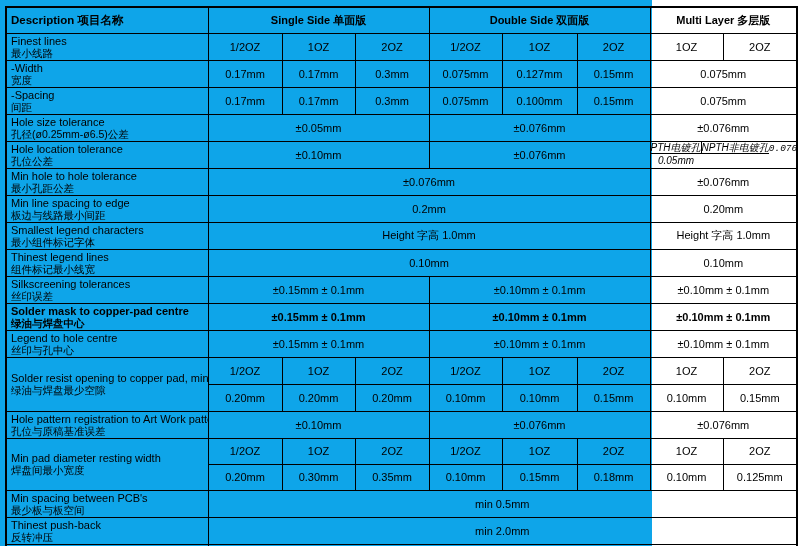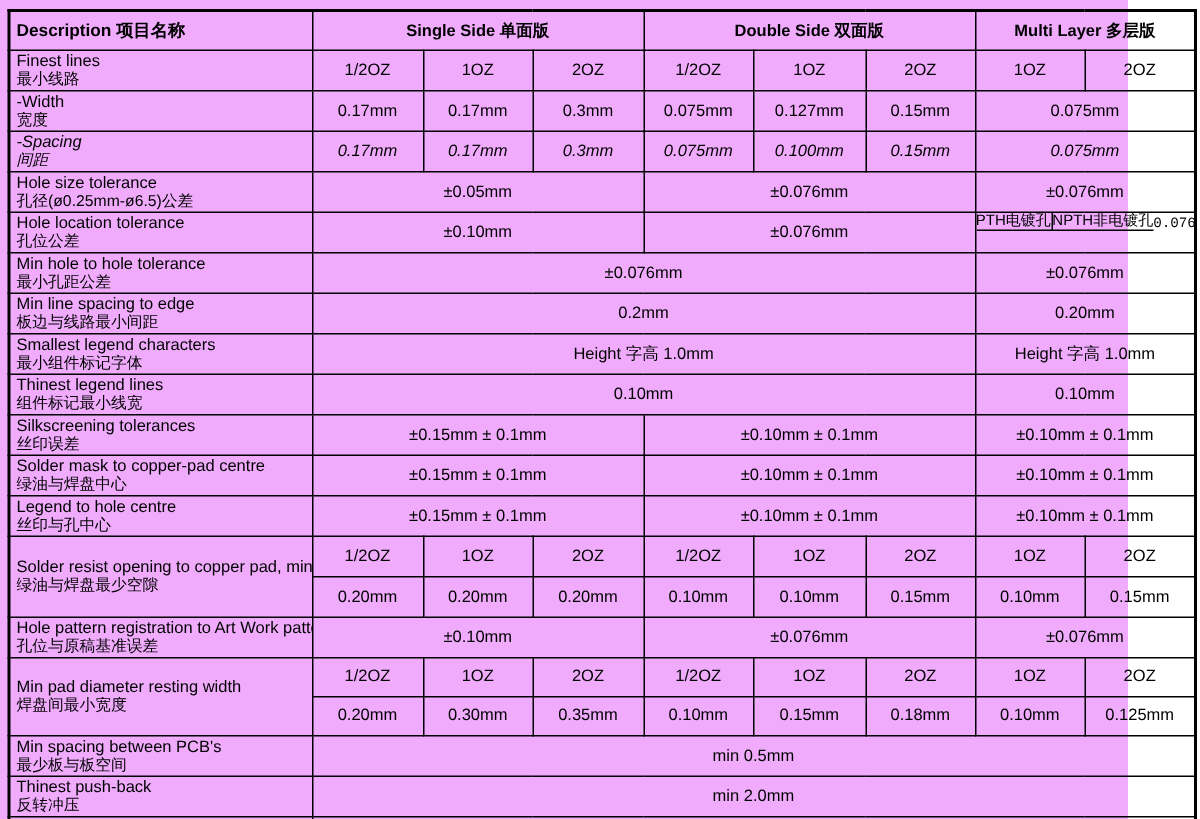--- a/index.html
+++ b/index.html
@@ -1,41 +1,41 @@
 <!DOCTYPE html>
 <html><head>
 <meta charset="utf-8">
 <style>
   html,body{margin:0;padding:0;}
   body{
     width:800px;height:546px;background:#ffffff;color:#000;
     font-family:"Liberation Sans","DejaVu Sans",sans-serif;
     position:relative;overflow:hidden;
   }
-  .page{position:absolute;left:0;top:0;width:752px;height:546px;background:#f0abfc;}
+  .page{position:absolute;left:0;top:0;width:652px;height:546px;background:#0ea5e9;}
   table.spec{
     position:absolute;left:5px;top:6px;width:791px;
     border-collapse:collapse;table-layout:fixed;
     border:2px solid #000;
   }
   td{border:1px solid #000;vertical-align:middle;overflow:hidden;}
   td.desc{
     text-align:left;padding:1px 3px 1px 4px;
   }
   td.desc .en{font-size:11px;line-height:12px;white-space:nowrap;}
   td.desc .zh{font-size:10.5px;line-height:12px;font-family:"Liberation Sans","DejaVu Sans",sans-serif;white-space:nowrap;}
   td.val{
     text-align:center;font-size:11px;padding:0 1px;
   }
   .hdr{font-weight:bold;font-size:11px;}
   td.desc.hdr{font-size:11.5px;}
   td.subwrap{padding:0;}
   .sub{
-    display:grid;grid-template-columns:1fr 1fr 1fr 1fr;grid-template-rows:12px 13px;
-    width:100%;height:100%;
+    display:grid;grid-template-columns:1fr 1fr 1fr;grid-template-rows:12px 13px;
+    width:100%;height:100%;font-style:italic;
   }
   .sub > div{
     display:flex;align-items:center;justify-content:center;
     font-size:10px;line-height:11px;white-space:nowrap;
   }
   .sub > div:nth-child(odd){border-right:1px solid #000;}
   .sub > div:nth-child(-n+2){border-bottom:1px solid #000;}
   .sub .mono{font-family:"Liberation Mono","DejaVu Sans Mono",monospace;font-size:9.5px;}
 </style>
 </head>
@@ -81,21 +81,21 @@
             <div class="zh">宽度</div>
           </td>
           <td class="val">0.17mm</td>
           <td class="val">0.17mm</td>
           <td class="val">0.3mm</td>
           <td class="val">0.075mm</td>
           <td class="val">0.127mm</td>
           <td class="val">0.15mm</td>
           <td class="val" colspan="2">0.075mm</td>
         </tr>
-        <tr style="height: 27px; font-style: italic;">
+        <tr style="height: 27px;">
           <td class="desc">
             <div class="en">-Spacing</div>
             <div class="zh">间距</div>
           </td>
           <td class="val">0.17mm</td>
           <td class="val">0.17mm</td>
           <td class="val">0.3mm</td>
           <td class="val">0.075mm</td>
           <td class="val">0.100mm</td>
           <td class="val">0.15mm</td>
@@ -160,21 +160,21 @@
         </tr>
         <tr style="height: 20px; padding-left: 28px;">
           <td class="desc">
             <div class="en">Silkscreening tolerances</div>
             <div class="zh">丝印误差</div>
           </td>
           <td class="val" colspan="3">±0.15mm ± 0.1mm</td>
           <td class="val" colspan="3">±0.10mm ± 0.1mm</td>
           <td class="val" colspan="2">±0.10mm ± 0.1mm</td>
         </tr>
-        <tr style="height: 25px;">
+        <tr style="height: 25px; font-weight: bold;">
           <td class="desc">
             <div class="en">Solder mask to copper-pad centre</div>
             <div class="zh">绿油与焊盘中心</div>
           </td>
           <td class="val" colspan="3">±0.15mm ± 0.1mm</td>
           <td class="val" colspan="3">±0.10mm ± 0.1mm</td>
           <td class="val" colspan="2">±0.10mm ± 0.1mm</td>
         </tr>
         <tr style="height: 25px;">
           <td class="desc">

